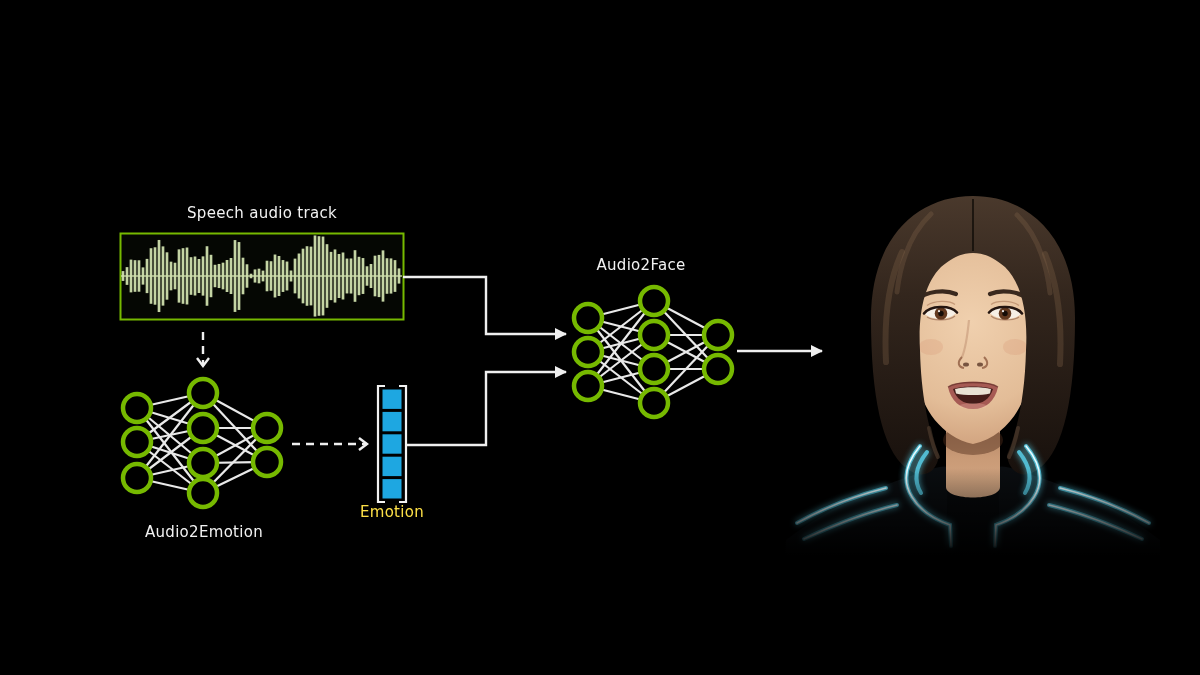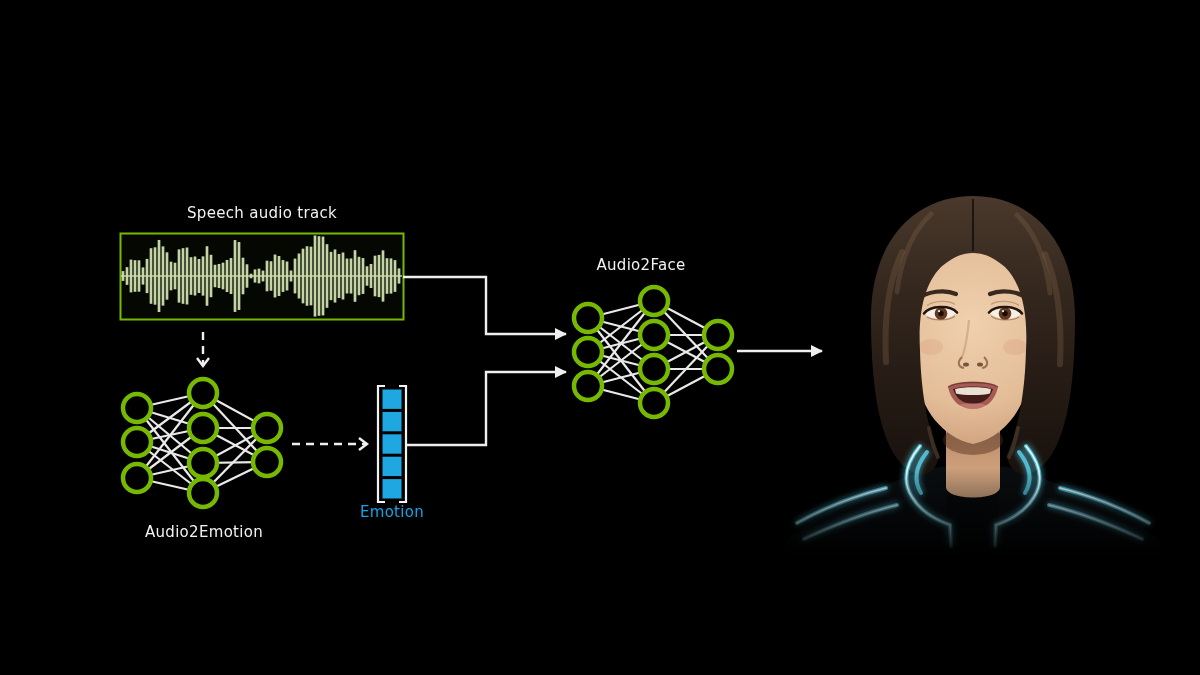--- a/index.html
+++ b/index.html
@@ -296,14 +296,14 @@
         </g>
       </g>
 
       <rect x="778" y="468" width="422" height="207" fill="url(#gradFade)"></rect>
     </g>
   </svg>
 
   <div class="diagram-label" style="left: 262px; top: 204px; color: rgb(242, 242, 242);">Speech audio track</div>
   <div class="diagram-label" style="left: 641px; top: 256px; color: rgb(242, 242, 242);">Audio2Face</div>
   <div class="diagram-label" style="left: 204px; top: 523px; color: rgb(242, 242, 242); text-align: right;">Audio2Emotion</div>
-  <div class="diagram-label" style="left: 392px; top: 503px; color: #0ea5e9;">Emotion</div>
+  <div class="diagram-label" style="left: 392px; top: 503px; color: #fde047;">Emotion</div>
 </div>
 
 </body></html>

